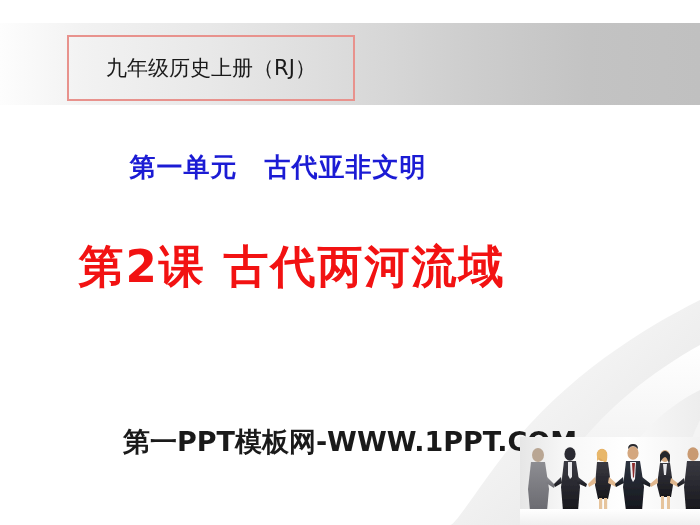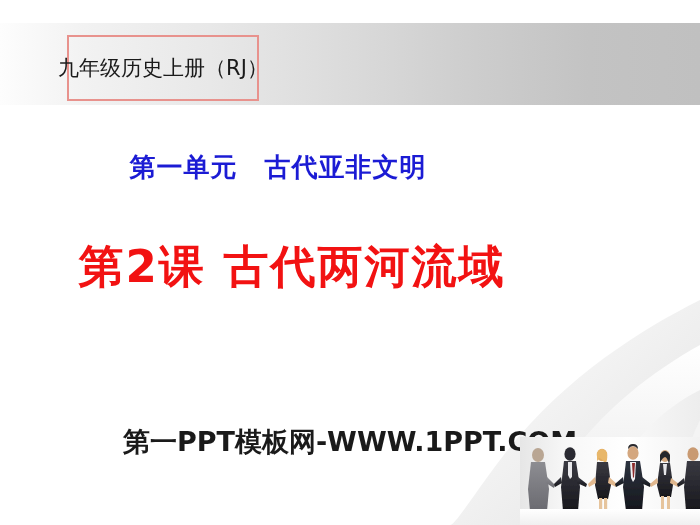--- a/index.html
+++ b/index.html
@@ -44,21 +44,21 @@
         #cdcdcd 68%,
         #c3c3c3 84%,
         #c0c0c0 100%);
   }
 
   
   .course-box {
     position: absolute;
     left: 67px;
     top: 35px;
-    width: 192px;
+    width: 288px;
     height: 66px;
     border: 2px solid #e8928d;
     box-sizing: border-box;
     display: flex;
     flex-direction: column;
     align-items: center;
     justify-content: center;
     background: transparent;
   }
   .course-line {

